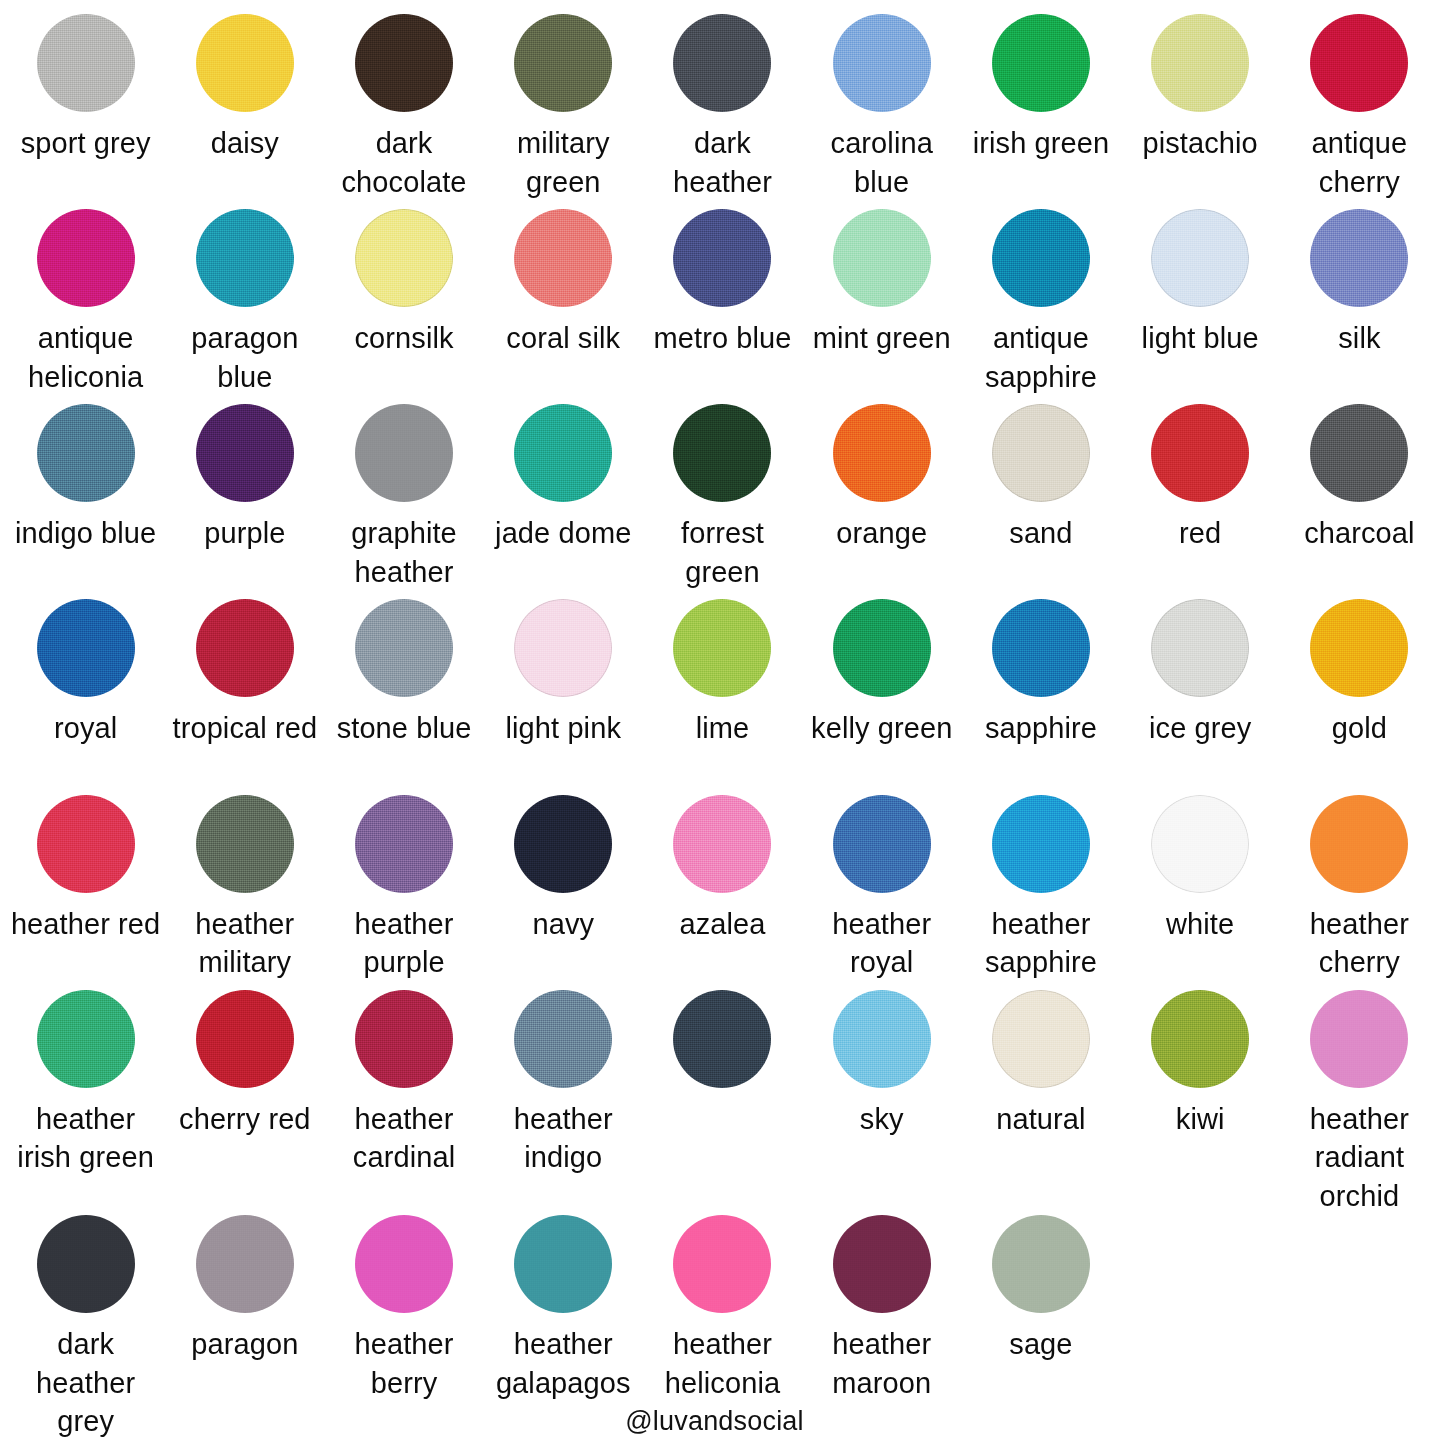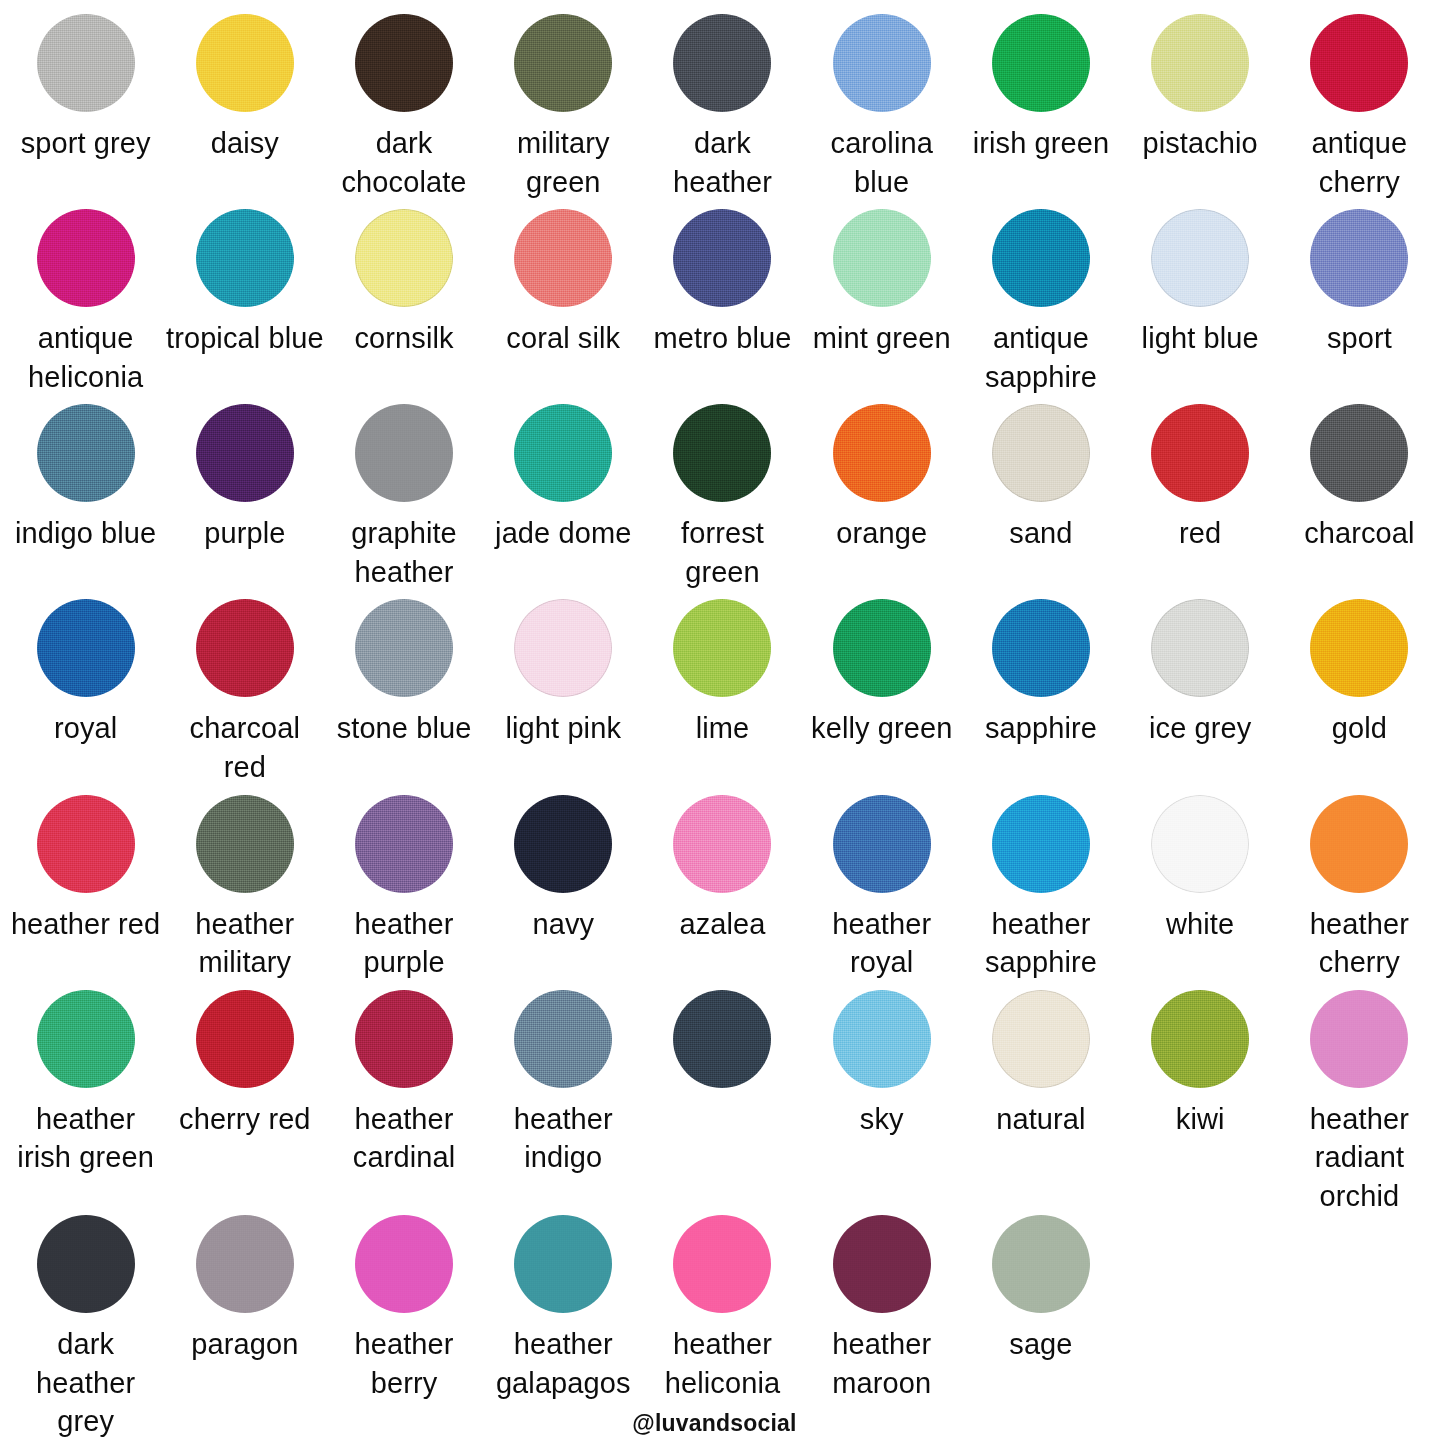--- a/index.html
+++ b/index.html
@@ -86,22 +86,22 @@
     max-width: 160px;
     word-spacing: normal;
   }
 
   #watermark {
     position: absolute;
     left: 0;
     right: 16px;
     bottom: 8px;
     text-align: center;
-    font-size: 23px;
-    font-weight: bold;
+    font-size: 27px;
+    font-weight: normal;
     color: #111111;
     letter-spacing: 0.2px;
   }
 </style>
 </head>
 <body>
 
 <div id="swatch-grid">
     <div class="swatch-cell">
       <div class="swatch-dot-wrap">
@@ -160,21 +160,21 @@
     <div class="swatch-cell">
       <div class="swatch-dot-wrap">
         <div class="swatch-dot" style="background: rgb(205, 27, 123);"></div>
       </div>
       <div class="swatch-label">antique heliconia</div>
     </div>
     <div class="swatch-cell">
       <div class="swatch-dot-wrap">
         <div class="swatch-dot tex-heavy" style="background: rgb(30, 151, 174);"></div>
       </div>
-      <div class="swatch-label">tropical blue</div>
+      <div class="swatch-label">paragon blue</div>
     </div>
     <div class="swatch-cell">
       <div class="swatch-dot-wrap">
         <div class="swatch-dot edge" style="background: rgb(238, 232, 138);"></div>
       </div>
       <div class="swatch-label">cornsilk</div>
     </div>
     <div class="swatch-cell">
       <div class="swatch-dot-wrap">
         <div class="swatch-dot" style="background: rgb(233, 122, 119);"></div>
@@ -202,21 +202,21 @@
     <div class="swatch-cell">
       <div class="swatch-dot-wrap">
         <div class="swatch-dot edge" style="background: rgb(214, 226, 240);"></div>
       </div>
       <div class="swatch-label">light blue</div>
     </div>
     <div class="swatch-cell">
       <div class="swatch-dot-wrap">
         <div class="swatch-dot" style="background: rgb(122, 135, 196);"></div>
       </div>
-      <div class="swatch-label">sport</div>
+      <div class="swatch-label">silk</div>
     </div>
     <div class="swatch-cell">
       <div class="swatch-dot-wrap">
         <div class="swatch-dot tex-heavy" style="background: rgb(77, 122, 147);"></div>
       </div>
       <div class="swatch-label">indigo blue</div>
     </div>
     <div class="swatch-cell">
       <div class="swatch-dot-wrap">
         <div class="swatch-dot tex-heavy" style="background: rgb(76, 34, 97);"></div>
@@ -268,21 +268,21 @@
     <div class="swatch-cell">
       <div class="swatch-dot-wrap">
         <div class="swatch-dot tex-heavy" style="background: rgb(27, 96, 168);"></div>
       </div>
       <div class="swatch-label">royal</div>
     </div>
     <div class="swatch-cell">
       <div class="swatch-dot-wrap">
         <div class="swatch-dot tex-heavy" style="background: rgb(181, 33, 59);"></div>
       </div>
-      <div class="swatch-label">charcoal red</div>
+      <div class="swatch-label">tropical red</div>
     </div>
     <div class="swatch-cell">
       <div class="swatch-dot-wrap">
         <div class="swatch-dot" style="background: rgb(141, 154, 166);"></div>
       </div>
       <div class="swatch-label">stone blue</div>
     </div>
     <div class="swatch-cell">
       <div class="swatch-dot-wrap">
         <div class="swatch-dot edge" style="background: rgb(246, 219, 232);"></div>

